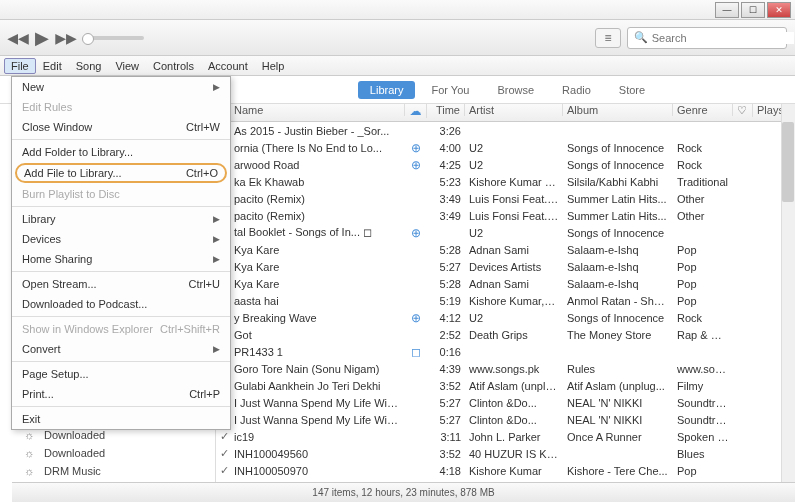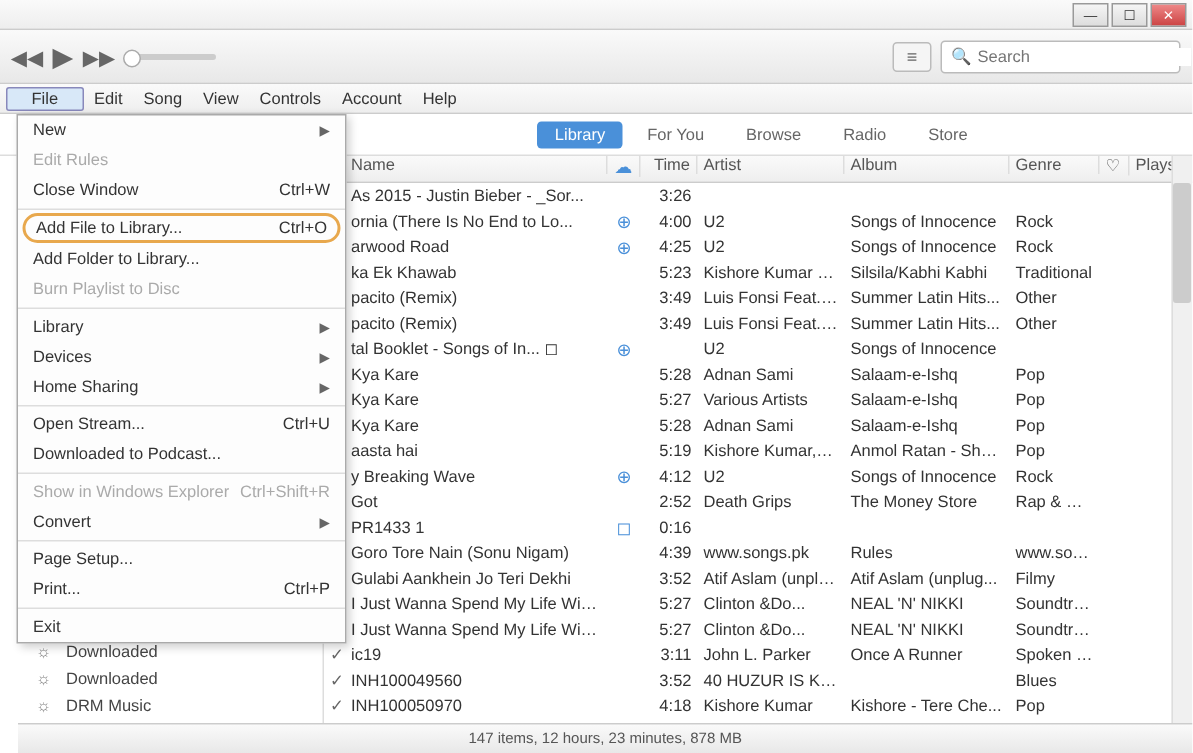--- a/index.html
+++ b/index.html
@@ -14,21 +14,21 @@
 .pbtn{width:20px;height:20px;color:#666;font-size:14px;cursor:pointer;display:flex;align-items:center;justify-content:center}
 .pbtn.play{font-size:18px}
 .volslider{width:60px;height:4px;background:#ccc;border-radius:2px;position:relative}
 .volslider::after{content:"";position:absolute;left:-2px;top:-3px;width:10px;height:10px;background:#fff;border:1px solid #aaa;border-radius:50%}
 .tright{margin-left:auto;display:flex;gap:6px;align-items:center}
 .listbtn{width:26px;height:20px;border:1px solid #bbb;border-radius:3px;background:#f5f5f5;display:flex;align-items:center;justify-content:center;color:#666;font-size:12px}
 .search{width:160px;height:22px;border:1px solid #bbb;border-radius:3px;background:#fff;display:flex;align-items:center;padding:0 6px;gap:4px;color:#888}
 .search input{border:none;outline:none;flex:1;font-size:11px;color:#333}
 .menubar{height:20px;background:linear-gradient(#fafafa,#eee);border-bottom:1px solid #ccc;display:flex;align-items:center;padding:0 4px}
 .menubar span{padding:2px 7px;color:#333;cursor:pointer}
-.menubar span.active{background:#d8e8f8;border:1px solid #88b;border-radius:2px;padding:1px 16px}
+.menubar span.active{background:#d8e8f8;border:1px solid #88b;border-radius:2px;padding:1px 6px}
 .tabs{height:28px;display:flex;align-items:center;justify-content:center;gap:4px;border-bottom:1px solid #ddd;background:#fff;padding-left:220px}
 .tabs span{padding:3px 12px;color:#666;cursor:pointer;border-radius:3px}
 .tabs span.active{background:#4a90d9;color:#fff}
 .main{display:flex;height:378px}
 .sidebar{width:216px;border-right:1px solid #ddd;overflow:hidden;background:#fff}
 .sideitem{display:flex;align-items:center;gap:6px;padding:3px 8px 3px 24px;color:#444;cursor:pointer}
 .sideitem .icon{width:14px;color:#888;font-size:11px}
 .content{flex:1;overflow:hidden;position:relative}
 .colhdr{height:18px;background:linear-gradient(#fafafa,#eee);border-bottom:1px solid #ccc;display:flex;align-items:flex-start;font-size:10px;color:#555}
 .colhdr>div{padding:0 4px;border-right:1px solid #ddd;white-space:nowrap;overflow:hidden}
@@ -230,21 +230,21 @@
           <div class="c-album">Salaam-e-Ishq</div>
           <div class="c-genre">Pop</div>
           <div class="c-heart"></div>
           <div class="c-plays"></div>
         </div>
         <div class="row">
           <div class="c-chk"></div>
           <div class="c-name">Kya Kare</div>
           <div class="c-dl"></div>
           <div class="c-time">5:27</div>
-          <div class="c-artist">Various Artists</div>
+          <div class="c-artist">Devices Artists</div>
           <div class="c-album">Salaam-e-Ishq</div>
           <div class="c-genre">Pop</div>
           <div class="c-heart"></div>
           <div class="c-plays"></div>
         </div>
         <div class="row">
           <div class="c-chk"></div>
           <div class="c-name">Kya Kare</div>
           <div class="c-dl"></div>
           <div class="c-time">5:28</div>
@@ -390,27 +390,27 @@
       <span class="arrow">▶</span>
     </div>
     <div class="fmitem disabled">
       <span>Edit Rules</span>
     </div>
     <div class="fmitem">
       <span>Close Window</span>
       <span>Ctrl+W</span>
     </div>
     <div class="fmsep"></div>
+    <div class="fmitem">
+      <span>Add Folder to Library...</span>
+    </div>
     <div class="fmitem highlight">
       <span>Add File to Library...</span>
       <span>Ctrl+O</span>
     </div>
-    <div class="fmitem">
-      <span>Add Folder to Library...</span>
-    </div>
     <div class="fmitem disabled">
       <span>Burn Playlist to Disc</span>
     </div>
     <div class="fmsep"></div>
     <div class="fmitem">
       <span>Library</span>
       <span class="arrow">▶</span>
     </div>
     <div class="fmitem">
       <span>Devices</span>

